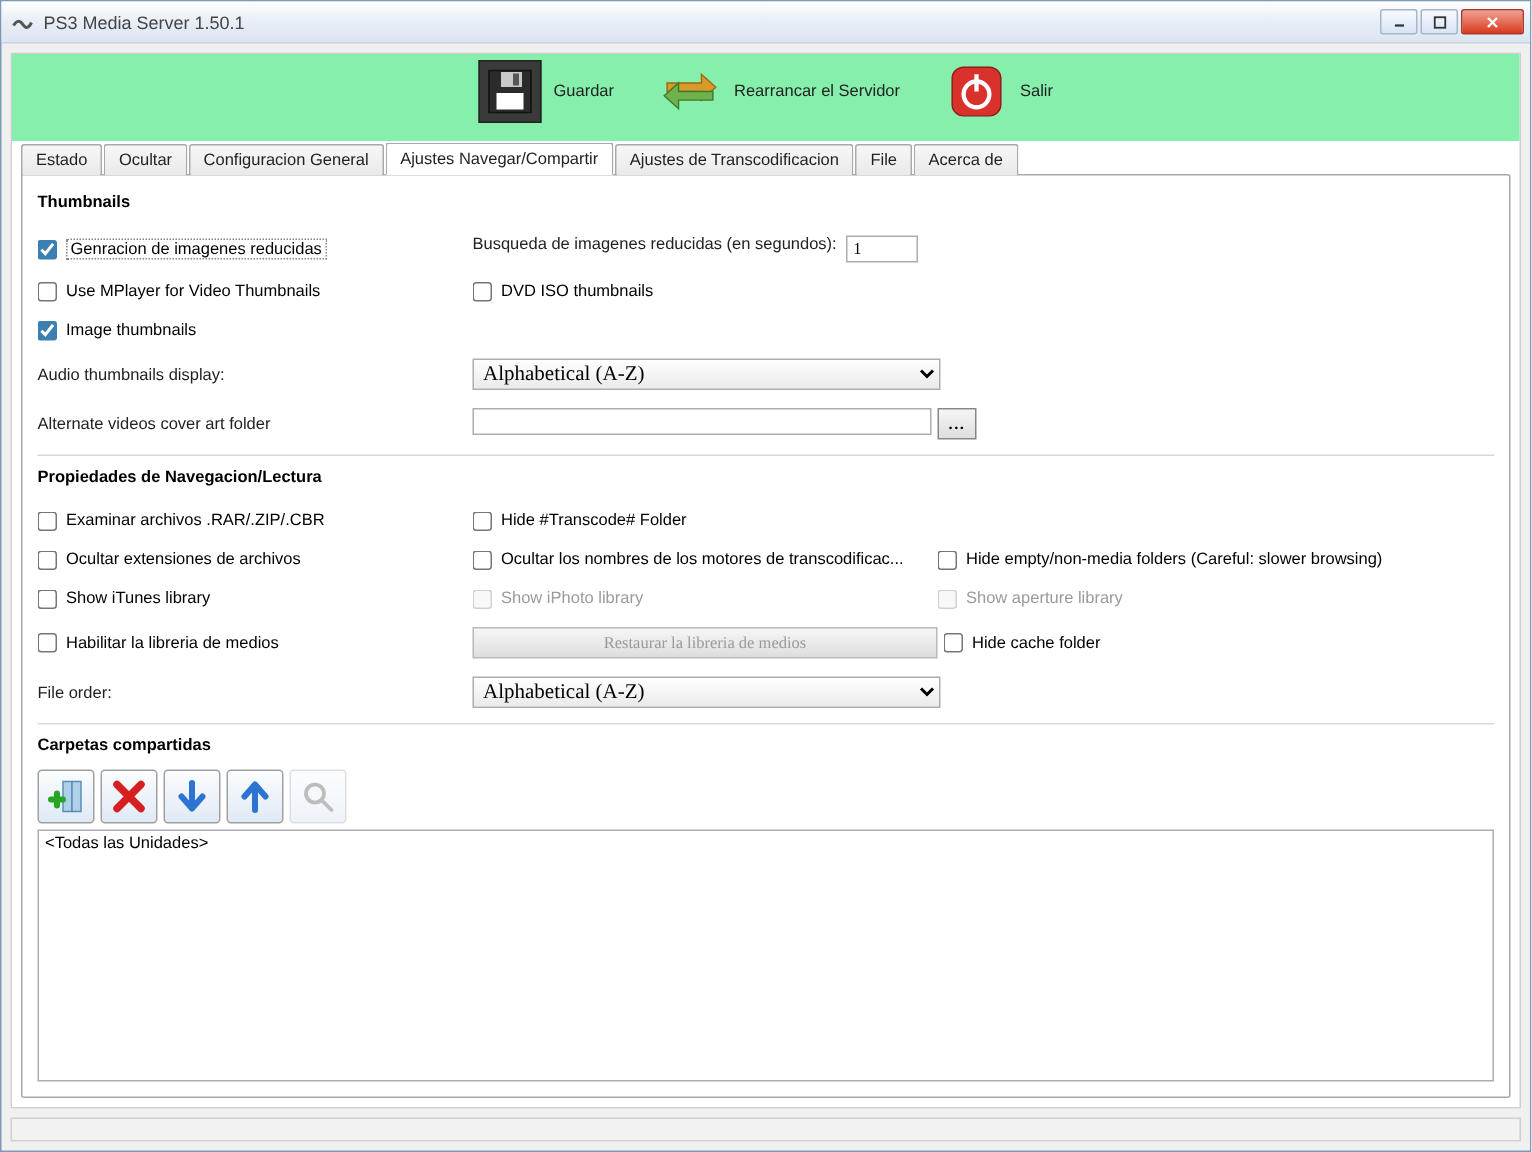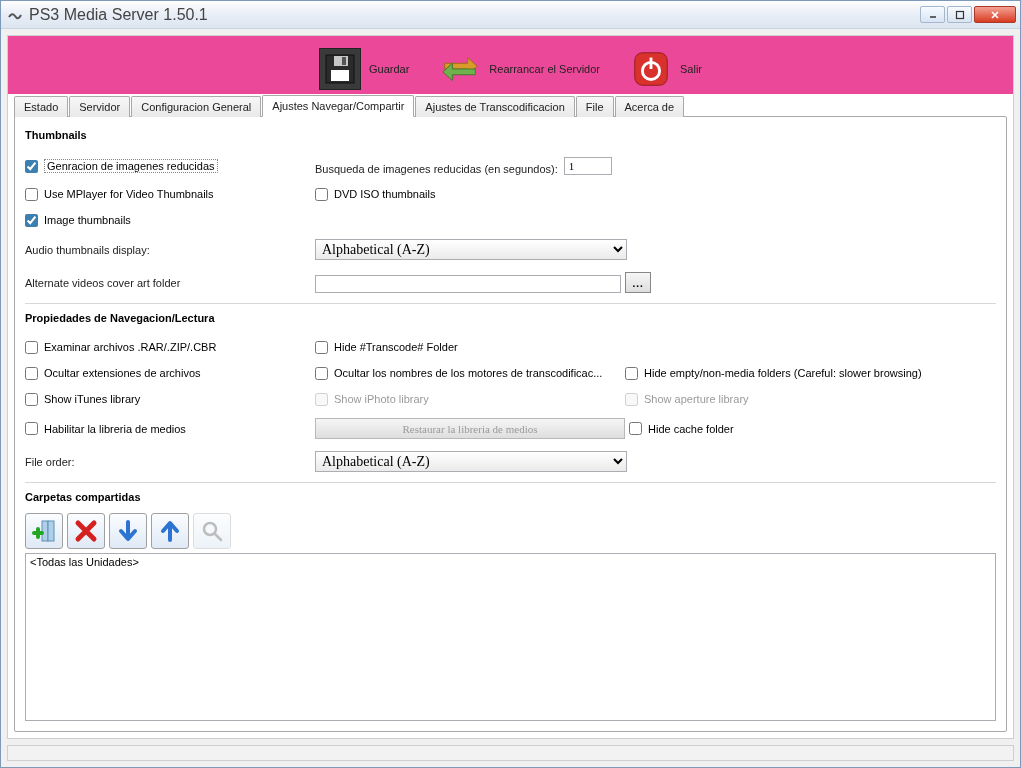--- a/index.html
+++ b/index.html
@@ -1,35 +1,35 @@
 <!DOCTYPE html>
 <html><head>
 <meta charset="utf-8">
 <style>
 * { box-sizing: border-box; margin: 0; padding: 0; }
 body { font-family: Tahoma, "Segoe UI", sans-serif; font-size: 11px; background: #fff; width: 1021px; height: 768px; overflow: hidden; }
 .window { width: 1021px; height: 768px; border: 1px solid #7d99b7; background: #f0f0f0; display: flex; flex-direction: column; }
 .titlebar { height: 28px; background: linear-gradient(to bottom, #fefefe, #e8eef6, #dce5f0); display: flex; align-items: center; padding: 0 4px; border-bottom: 1px solid #c8d4e2; }
 .titlebar .app-icon { width: 16px; height: 16px; margin: 0 6px 0 2px; display: inline-flex; align-items: center; justify-content: center; }
-.titlebar .title { font-size: 16px; color: #444; flex: 1; }
+.titlebar .title { font-size: 12px; color: #444; flex: 1; }
 .titlebar .win-buttons { display: flex; gap: 2px; }
 .win-btn { width: 25px; height: 17px; border: 1px solid #a6b7cb; border-radius: 2px; background: linear-gradient(to bottom, #f7fbff, #d8e4f4); display: flex; align-items: center; justify-content: center; font-size: 9px; cursor: pointer; }
 .win-btn.close { background: linear-gradient(to bottom, #f4a193, #d83b20); border-color: #a93a2a; color: #fff; width: 42px; }
 .content { flex: 1; background: #fff; margin: 6px; border: 1px solid #cfcfcf; display: flex; flex-direction: column; }
-.toolbar { height: 58px; display: flex; align-items: flex-end; justify-content: center; gap: 14px; background: #ec4899; padding: 2px 0; }
+.toolbar { height: 58px; display: flex; align-items: flex-start; justify-content: center; gap: 14px; background: #86efac; padding: 2px 0; }
 .tbtn { display: flex; align-items: center; gap: 8px; padding: 2px 8px; cursor: pointer; }
 .tbtn .ticon { width: 42px; height: 42px; display: flex; align-items: center; justify-content: center; border: 1px solid #bbb; background: linear-gradient(to bottom, #f3f3f3, #d5d5d5); }
 .tbtn .tlabel { font-size: 11px; color: #222; }
 .tabs { display: flex; align-items: flex-end; padding: 0 6px; position: relative; }
 .tab { padding: 4px 9px; border: 1px solid #a9a9a9; border-bottom: none; background: linear-gradient(to bottom, #f7f7f7, #e9e9e9); margin-right: 1px; border-radius: 2px 2px 0 0; cursor: pointer; font-size: 11px; position: relative; bottom: -1px; color: #222; }
 .tab.active { background: #fff; border-bottom: 1px solid #fff; z-index: 2; }
 .tab-body { flex: 1; border: 1px solid #a9a9a9; margin: 0 6px 6px; border-radius: 0 2px 2px 2px; background: #fff; padding: 8px 10px 10px; display: flex; flex-direction: column; gap: 0; overflow: hidden; }
 .section-title { font-weight: bold; font-size: 11px; margin: 4px 0 6px; }
 .row { display: flex; align-items: center; min-height: 24px; margin-bottom: 2px; }
-.col { display: flex; align-items: flex-end; margin-top: 10px; }
+.col { display: flex; align-items: flex-start; margin-top: 10px; }
 .col1 { width: 290px; }
 .col2 { width: 310px; }
 .col3 { flex: 1; }
 .chk { display: flex; align-items: center; gap: 6px; cursor: pointer; }
 .chk input[type=checkbox] { width: 13px; height: 13px; accent-color: #3c7fb1; }
 .chk.disabled { color: #9a9a9a; }
 .dotted { border: 1px dotted #888; padding: 0 2px; }
 .lbl { font-size: 11px; color: #222; }
 .txt { font-family: Tahoma; font-size: 11px; padding: 2px 4px; border: 1px solid #abadb3; background: #fff; }
 .sel { font-family: Tahoma; font-size: 14px; padding: 1px 2px; border: 1px solid #abadb3; background: linear-gradient(to bottom, #fff, #eaeaea); height: 21px; width: 312px; }
@@ -104,21 +104,21 @@
               <circle cx="22" cy="24" r="9" fill="none" stroke="#fff" stroke-width="3"></circle>
               <line x1="22" y1="10" x2="22" y2="22" stroke="#fff" stroke-width="3"></line>
             </svg>
         </span>
         <span class="tlabel">Salir</span>
       </div>
     </div>
 
     <div class="tabs">
       <div class="tab">Estado</div>
-      <div class="tab">Servidor</div>
+      <div class="tab">Ocultar</div>
       <div class="tab">Configuracion General</div>
       <div class="tab active">Ajustes Navegar/Compartir</div>
       <div class="tab">Ajustes de Transcodificacion</div>
       <div class="tab">File</div>
       <div class="tab">Acerca de</div>
     </div>
 
     <div class="tab-body">
 
       <div class="section-title">Thumbnails</div>

